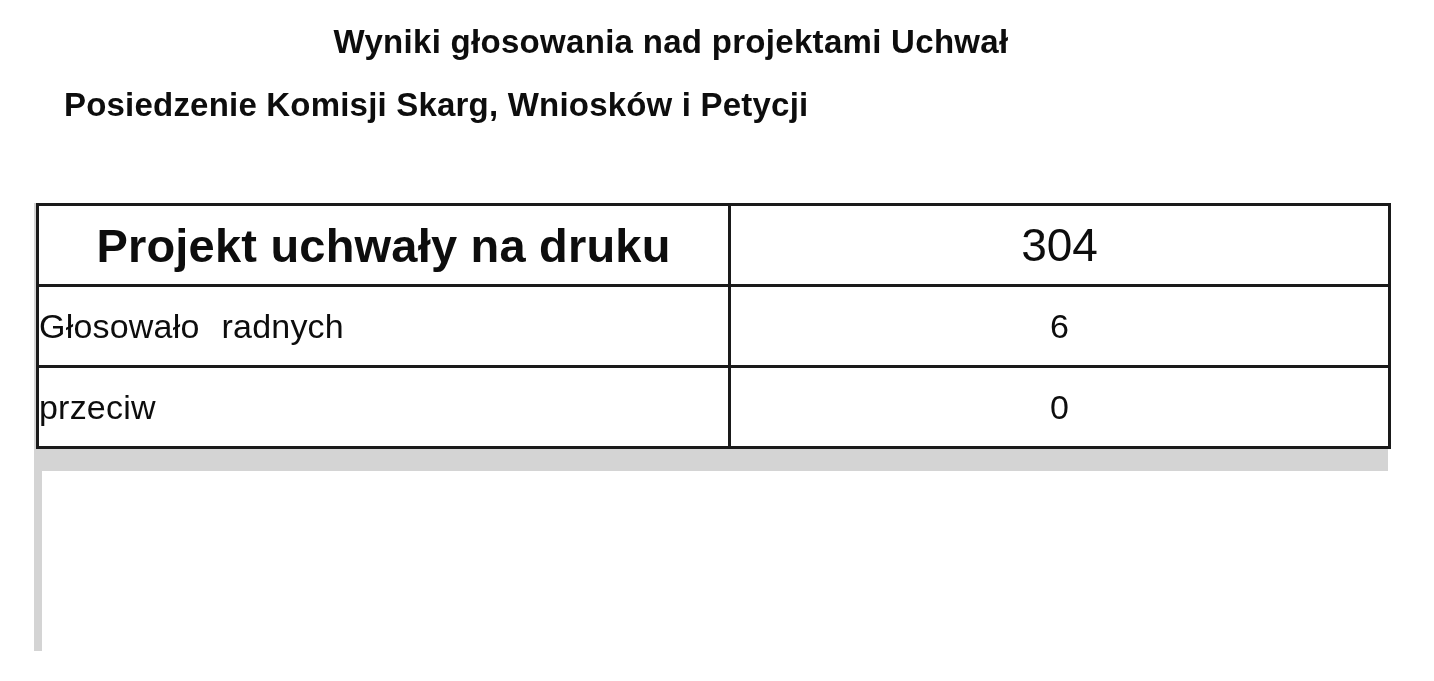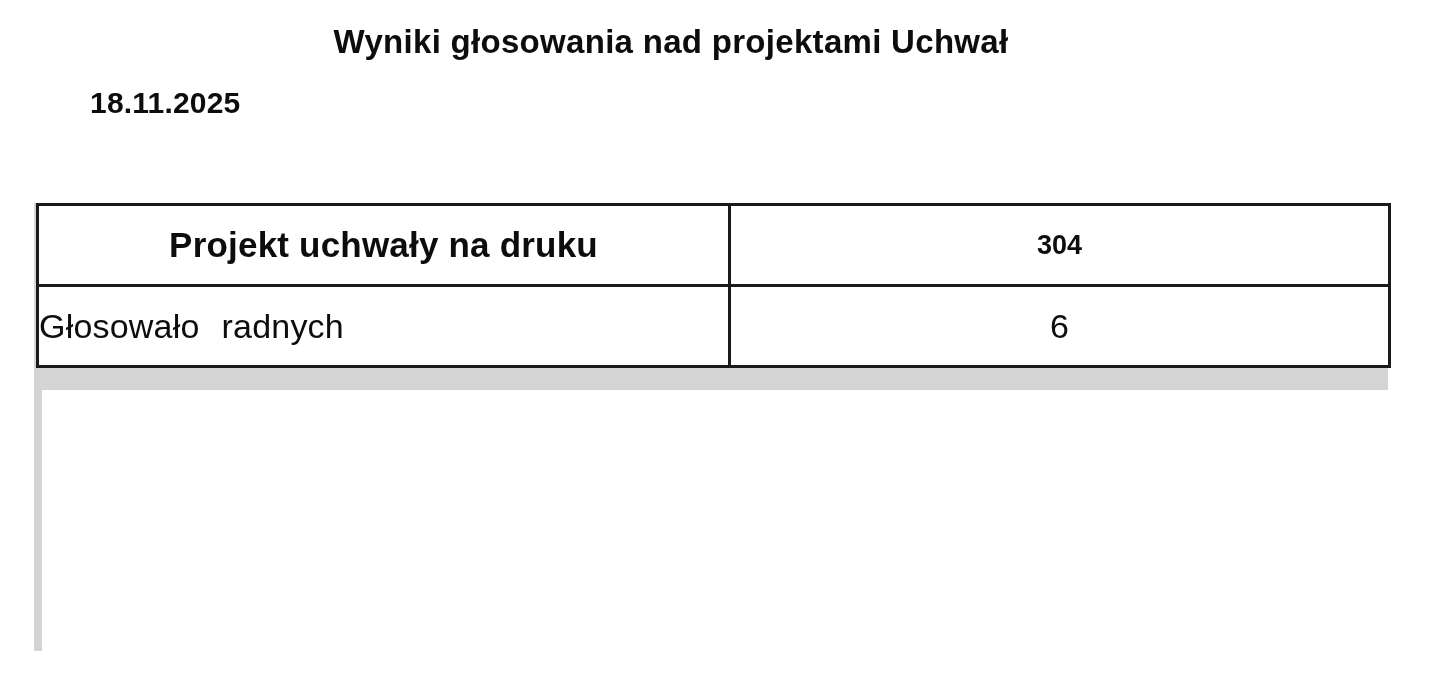--- a/index.html
+++ b/index.html
@@ -91,29 +91,29 @@
   table.vote-table td {
     border: 3px solid #1a1a1a;
     height: 78px;
     vertical-align: middle;
     padding: 0;
   }
   .col-label { width: 692px; }
   .col-value { width: 660px; }
 
   .cell-head-label {
-    font-size: 35px;
+    font-size: 47px;
     font-weight: bold;
     text-align: center;
     letter-spacing: 0.2px;
     padding-bottom: 4px;
   }
   .cell-head-value {
-    font-size: 27px;
-    font-weight: bold;
+    font-size: 46px;
+    font-weight: normal;
     text-align: center;
     padding-top: 8px;
   }
   .cell-label {
     font-size: 34px;
     font-weight: normal;
     text-align: left;
     padding-left: 14px;
     letter-spacing: 0.2px;
     margin-left: 48px;
@@ -125,21 +125,21 @@
     padding-top: 10px;
   }
   .label-indent-gap { display: inline-block; width: 22px; }
 </style>
 </head>
 <body>
 
 <div class="title-block">
   <div class="title-main">Wyniki głosowania nad projektami Uchwał</div>
   <div class="title-sub-row">
-    <div class="title-date">18.11.2025</div>
+    <div class="title-sub">Posiedzenie Komisji Skarg, Wniosków i Petycji</div>
   </div>
 </div>
 
 <div class="table-wrap">
   <div class="scan-shadow-top"></div>
   <div class="scan-shadow-left"></div>
   <div class="scan-shadow-bottom"></div>
 
   <table class="vote-table">
     <colgroup>
@@ -150,15 +150,19 @@
       <tr>
         <td class="cell-head-label">Projekt uchwały na druku</td>
         <td class="cell-head-value">304</td>
       </tr>
       <tr>
         <td class="cell-label">
           <span>Głosowało</span><span class="label-indent-gap"></span><span>radnych</span>
         </td>
         <td class="cell-value">6</td>
       </tr>
+      <tr>
+        <td class="cell-label">przeciw</td>
+        <td class="cell-value">0</td>
+      </tr>
     </tbody>
   </table>
 </div>
 
 </body></html>

